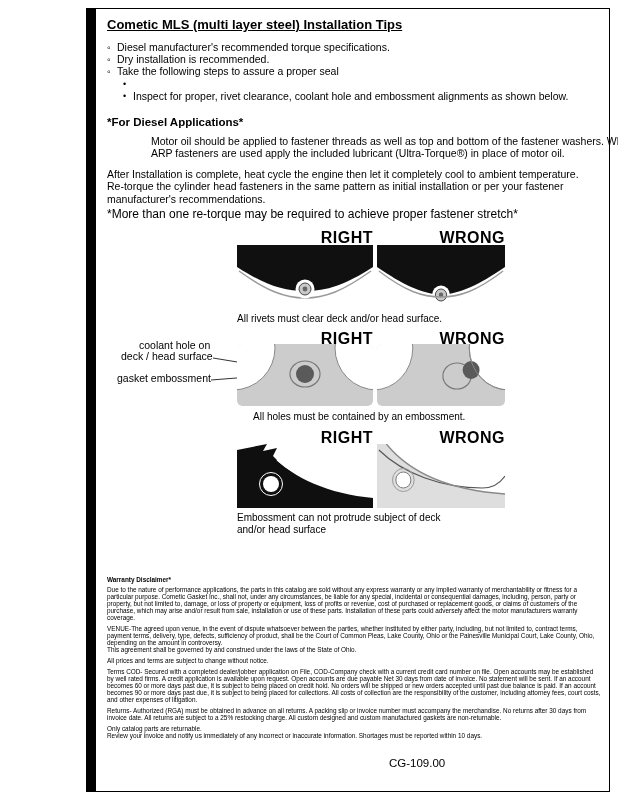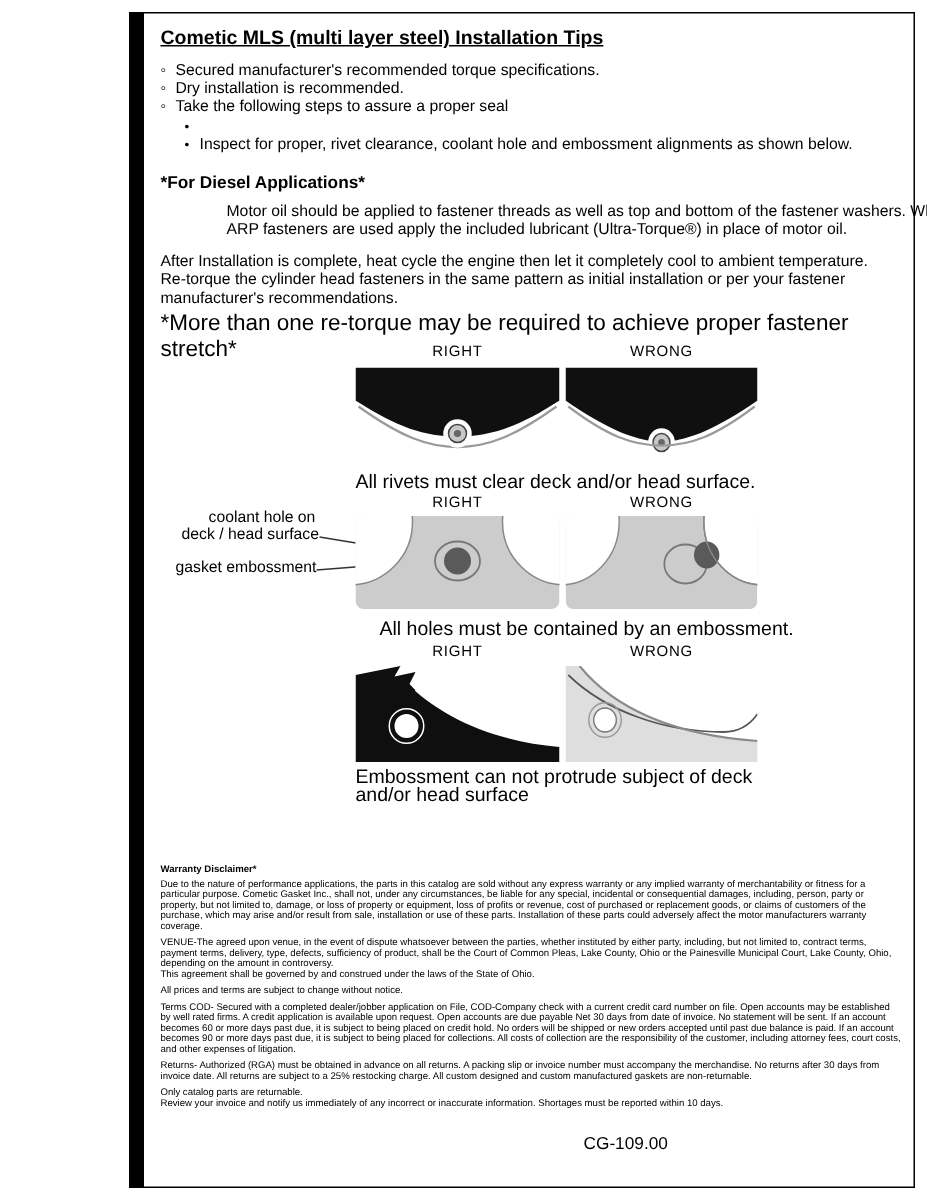--- a/index.html
+++ b/index.html
@@ -15,46 +15,46 @@
   .bullets { left:107px; top:41px; font-size:10.5px; line-height:12.2px; width:492px; }
   .bullet { display:flex; }
   .bullet .marker { width:10px; flex:0 0 10px; text-align:left; }
   .sub { margin-left:16px; }
   .sub .marker { font-size:9px; line-height:12.2px; }
 
   .diesel-heading { left:107px; top:116px; font-size:11.5px; font-weight:bold; }
   .para { font-size:10.5px; line-height:12.3px; }
   .para1 { left:107px; top:135px; width:484px;margin-left:44px; }
   .para2 { left:107px; top:168px; width:478px; }
-  .note  { left:107px; top:207px; width:484px; font-size:15px; }
+  .note  { left:107px; top:207px; width:484px; font-size:12px; }
 
-  .dg-label { font-size:10px; text-align:center; letter-spacing:0.5px; }
+  .dg-label { font-size:16px; text-align:right; letter-spacing:0.5px;font-weight:bold; }
   .panel svg { display:block; width:100%; height:100%; }
-  .caption { font-size:13px; }
+  .caption { font-size:10px; }
 
   .callout { font-size:10.5px; line-height:11.5px; }
 
   .warranty { left:107px; top:576px; width:494px; }
   .warranty-heading { font-size:6.4px; font-weight:bold; margin-bottom:3px; }
   .warranty p { font-size:6.4px; line-height:7px; margin:0 0 4px 0; white-space:pre-line; }
 
   .page-code { left:389px; top:757px; font-size:11.5px; }
 </style>
 </head>
 <body>
 
 <div class="page">
   <div class="frame"></div>
 
   <div class="abs title">Cometic MLS (multi layer steel) Installation Tips</div>
 
   <div class="abs bullets">
     <div class="bullet">
       <span class="marker">◦</span>
-      <span>Secured manufacturer's recommended torque specifications.</span>
+      <span>Diesel manufacturer's recommended torque specifications.</span>
     </div>
     <div class="bullet">
       <span class="marker">◦</span>
       <span>Dry installation is recommended.</span>
     </div>
     <div class="bullet">
       <span class="marker">◦</span>
       <span>Take the following steps to assure a proper seal</span>
     </div>
     <div class="bullet sub">

